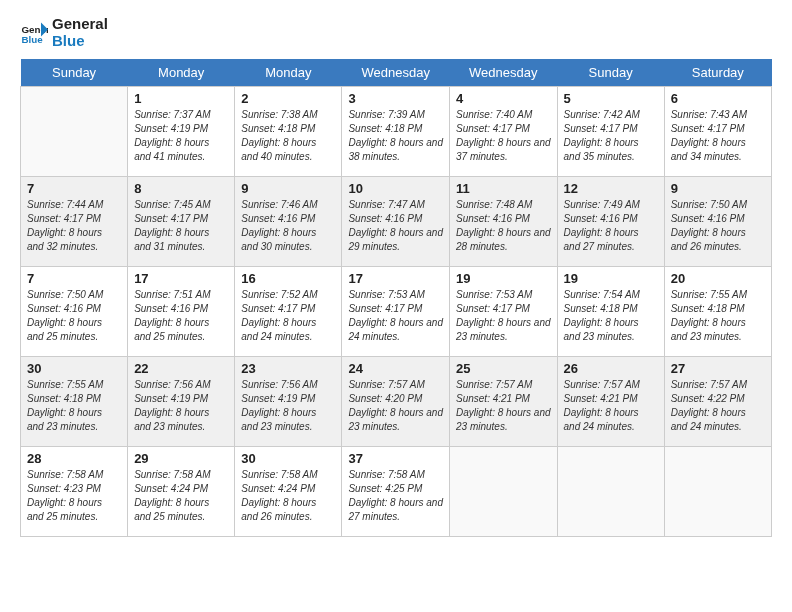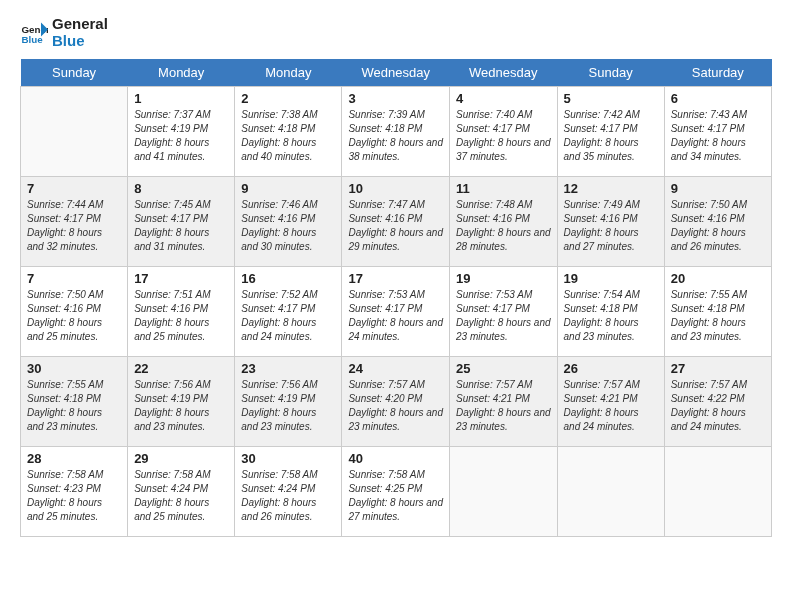--- a/index.html
+++ b/index.html
@@ -234,21 +234,21 @@
         </td>
         <td>
           <div class="day-number">29</div>
           <div class="day-info">Sunrise: 7:58 AM<br>Sunset: 4:24 PM<br>Daylight: 8 hours and 25 minutes.</div>
         </td>
         <td>
           <div class="day-number">30</div>
           <div class="day-info">Sunrise: 7:58 AM<br>Sunset: 4:24 PM<br>Daylight: 8 hours and 26 minutes.</div>
         </td>
         <td>
-          <div class="day-number">40</div>
+          <div class="day-number">37</div>
           <div class="day-info">Sunrise: 7:58 AM<br>Sunset: 4:25 PM<br>Daylight: 8 hours and 27 minutes.</div>
         </td>
         <td class="empty-cell"></td>
         <td class="empty-cell"></td>
         <td class="empty-cell"></td>
       </tr>
     </tbody>
 </table>
 
 </body></html>

